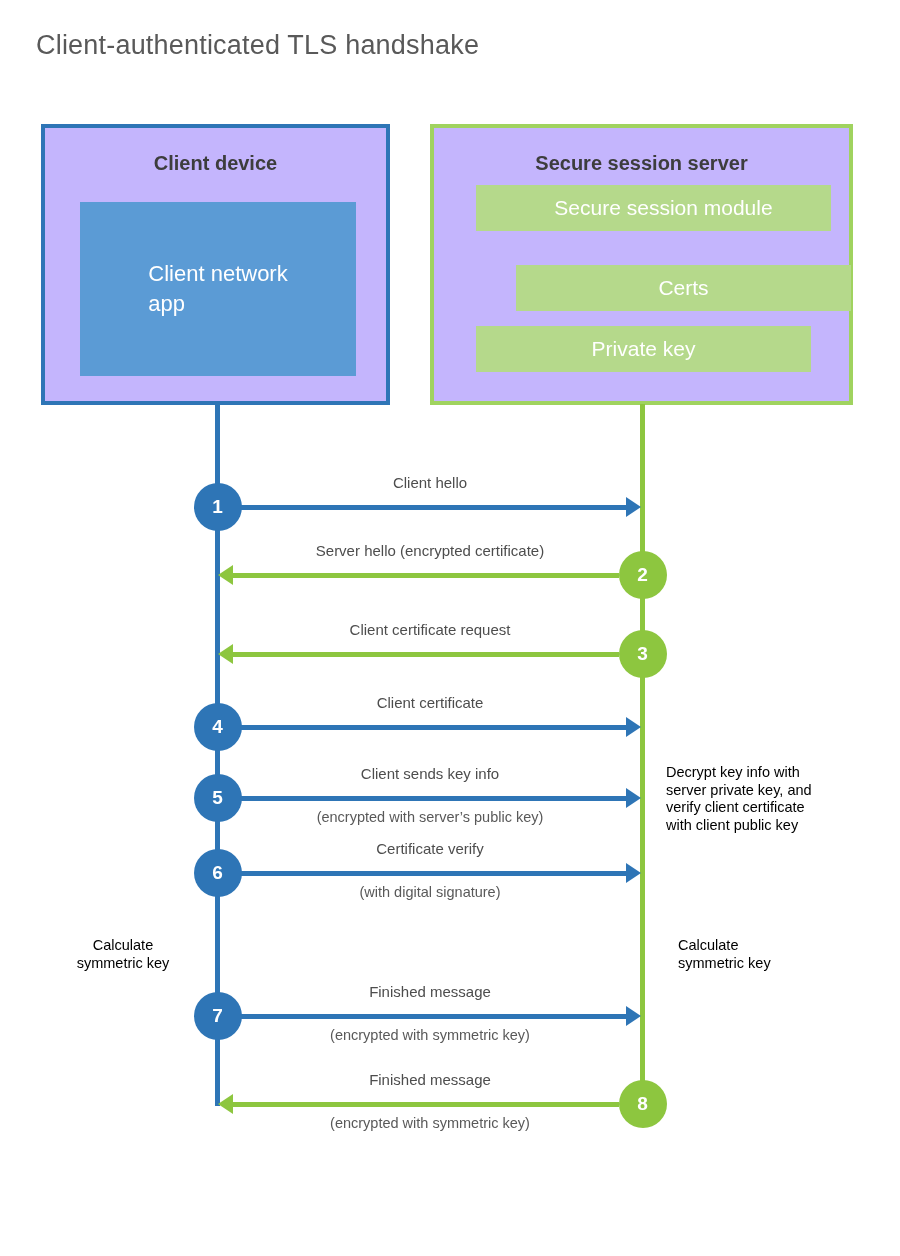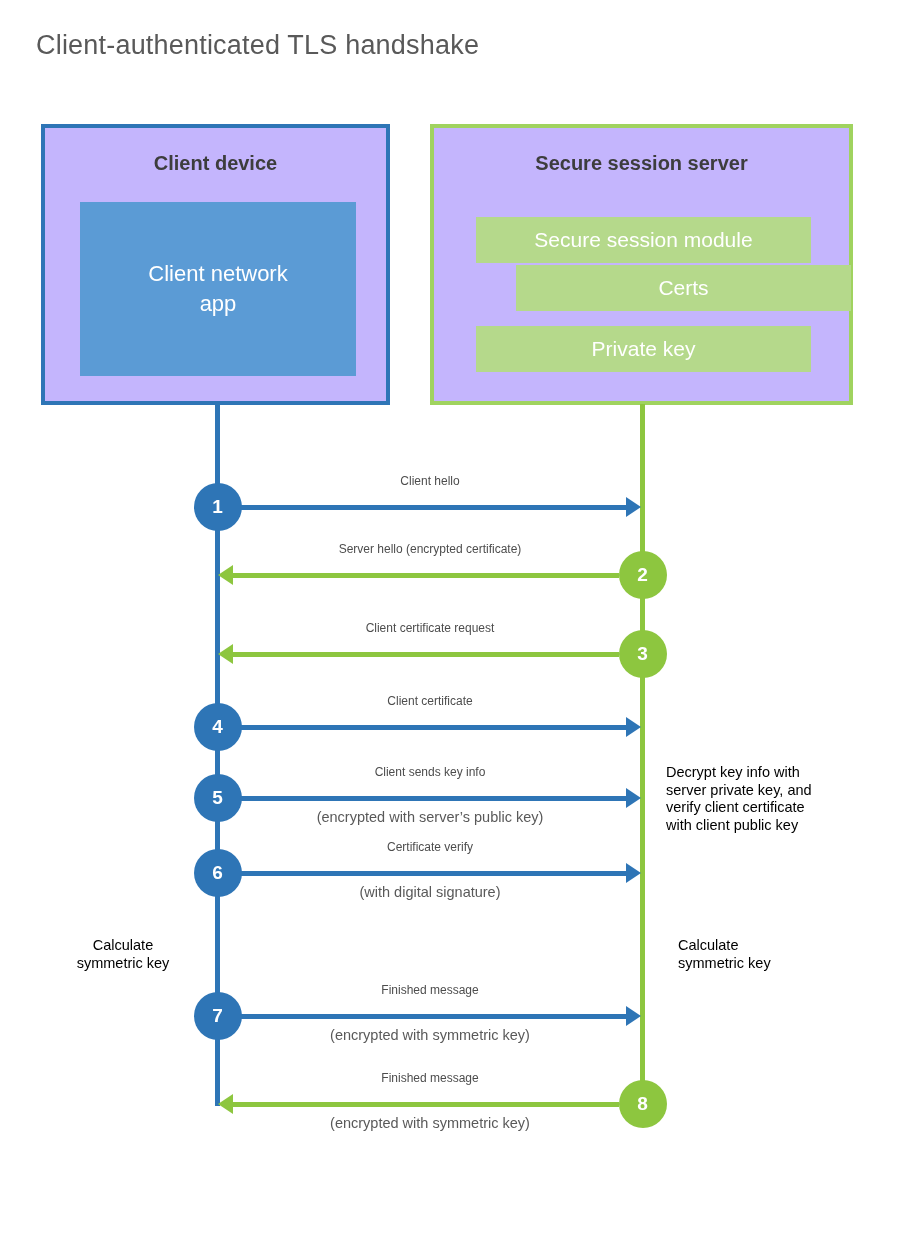--- a/index.html
+++ b/index.html
@@ -40,34 +40,33 @@
   .app-box {
     position: absolute;
     left: 35px; top: 74px;
     width: 276px; height: 174px;
     background: var(--blue-fill);
     display: flex; align-items: center; justify-content: center;
   }
   .app-label {
     color: #ffffff;
     font-size: 22px;
-    text-align: center;
     white-space: pre-line;
     line-height: 1.35;
   }
   .bar {
     position: absolute;
     left: 42px;
     width: 335px; height: 46px;
     background: var(--green-fill);
     color: #ffffff;
     font-size: 21px;
     display: flex; align-items: center; justify-content: center;
   }
-  .bar1 { top: 89px; }
+  .bar1 { top: 57px; padding-left: 20px; }
   .bar2 { top: 137px; margin-left: 40px; }
   .bar3 { top: 198px; }
   
   .lifeline { position: absolute; width: 5px; }
   .blue-line  { left: 215px; top: 404px; height: 702px; background: var(--blue); }
   .green-line { left: 640px; top: 404px; height: 700px; background: var(--green); }
   
   .step-circle {
     position: absolute;
     width: 48px; height: 48px;
@@ -85,21 +84,21 @@
   .arrow-head { position: absolute; width: 0; height: 0;
     border-top: 10px solid transparent; border-bottom: 10px solid transparent; }
   .arrow-head.dir-right { border-left: 15px solid; }
   .arrow-head.dir-left  { border-right: 15px solid; }
   .arrow-head.c-blue.dir-right  { border-left-color: var(--blue); }
   .arrow-head.c-green.dir-left  { border-right-color: var(--green); }
   .step-label {
     position: absolute;
     left: 217px; width: 426px;
     text-align: center;
-    font-size: 12px;
+    font-size: 15px;
     color: #4d4d4d;
   }
   .step-sublabel {
     position: absolute;
     left: 217px; width: 426px;
     text-align: center;
     font-size: 14.5px;
     color: #595959;
   }
   

